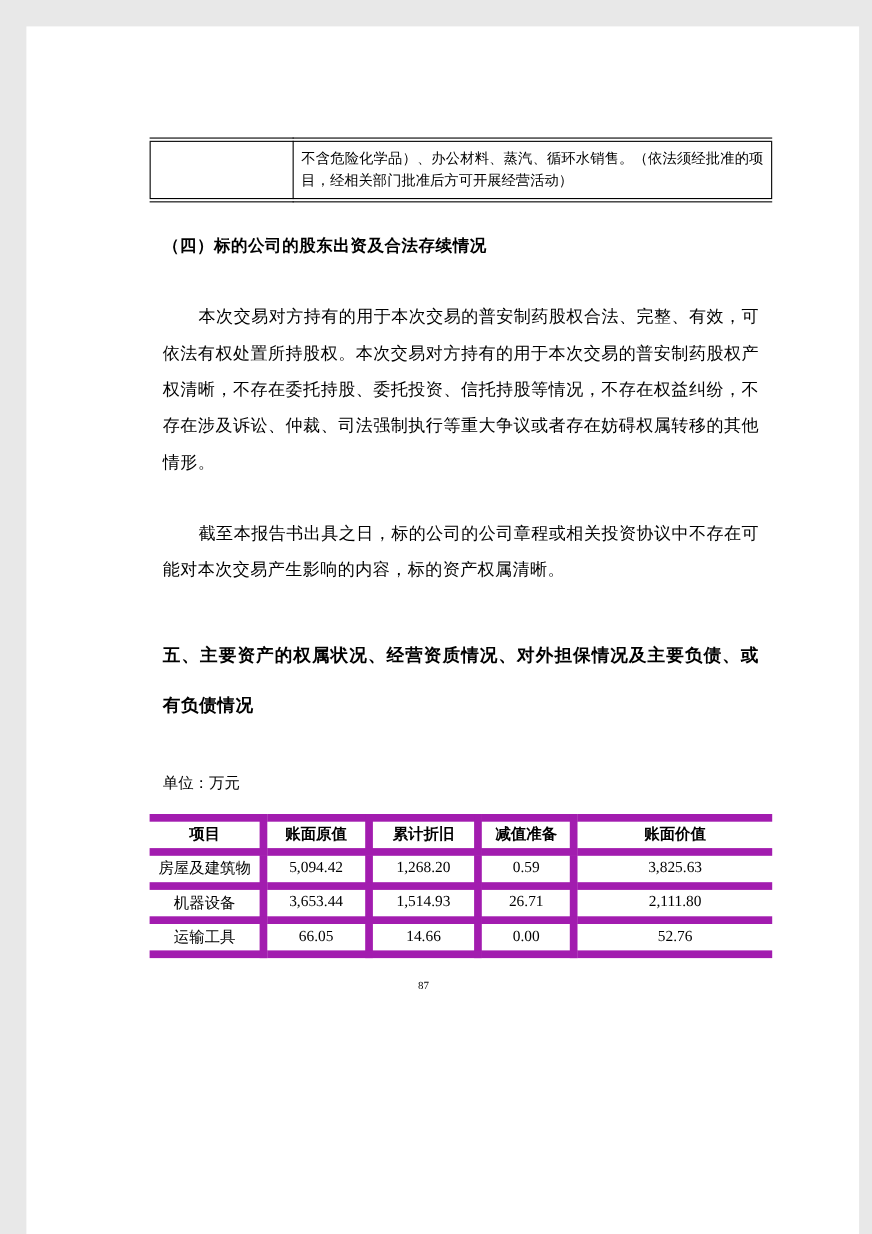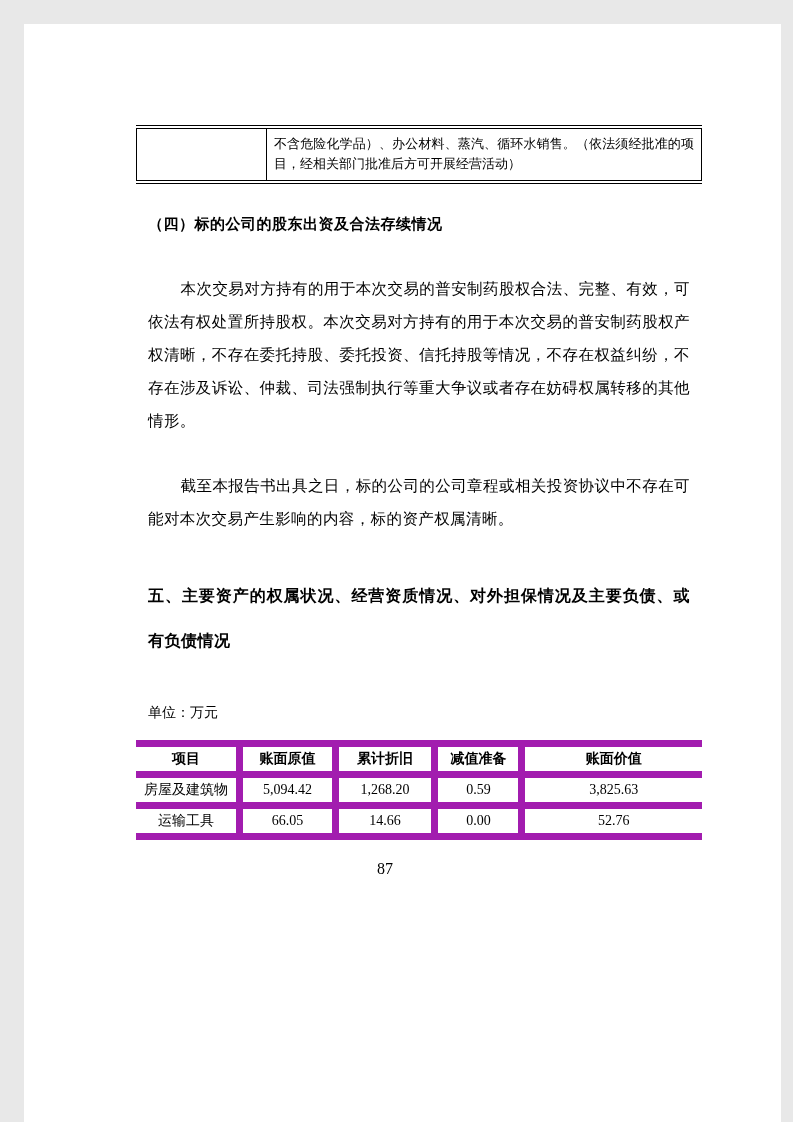--- a/index.html
+++ b/index.html
@@ -102,21 +102,21 @@
     font-weight: bold;
     text-align: center;
     height: 29px;
   }
   table.assets td.cat { text-align: center; }
   table.assets td.num { text-align: center; }
 
   
   .page-number {
     margin-top: 8px;
-    font-size: 16px;
+    font-size: 10px;
     text-align: center;
     padding-right: 80px;
   }
 </style>
 </head>
 <body>
 
 <div class="page">
   <div class="content">
 
@@ -159,20 +159,27 @@
       </thead>
       <tbody>
         <tr>
           <td class="cat">房屋及建筑物</td>
           <td class="num">5,094.42</td>
           <td class="num">1,268.20</td>
           <td class="num">0.59</td>
           <td class="num">3,825.63</td>
         </tr>
         <tr>
+          <td class="cat">机器设备</td>
+          <td class="num">3,653.44</td>
+          <td class="num">1,514.93</td>
+          <td class="num">26.71</td>
+          <td class="num">2,111.80</td>
+        </tr>
+        <tr>
           <td class="cat">运输工具</td>
           <td class="num">66.05</td>
           <td class="num">14.66</td>
           <td class="num">0.00</td>
           <td class="num">52.76</td>
         </tr>
       </tbody>
     </table>
 
     <div class="page-number">87</div>

